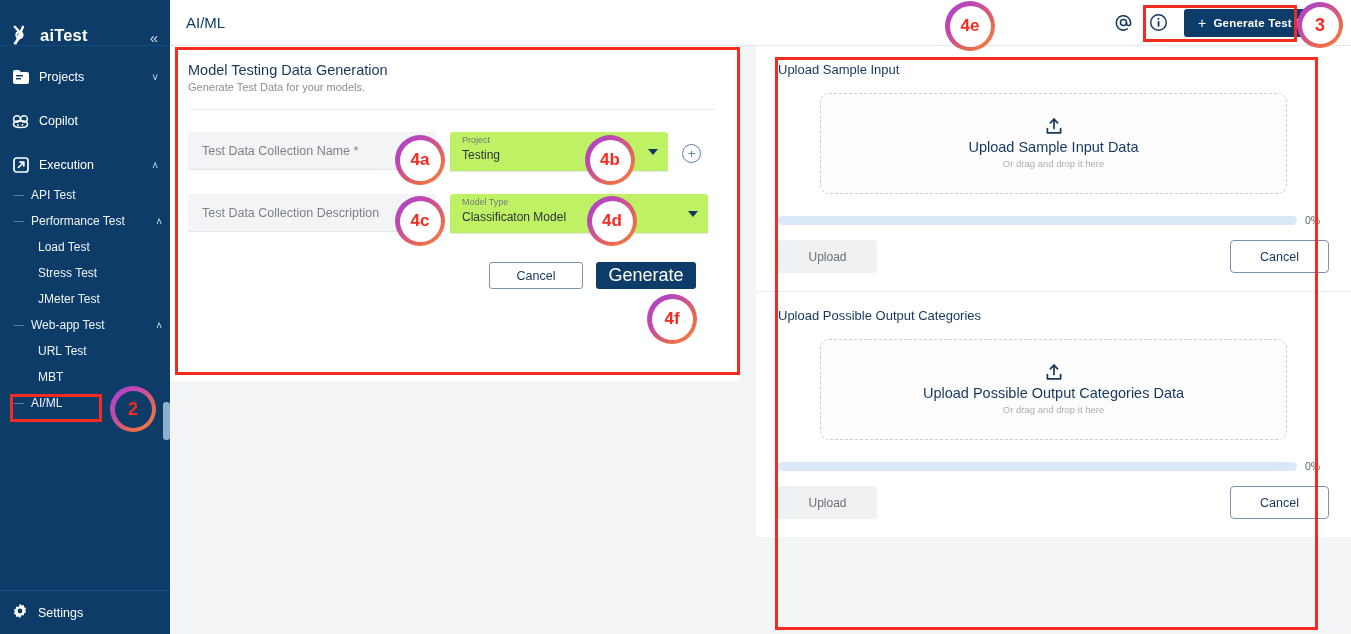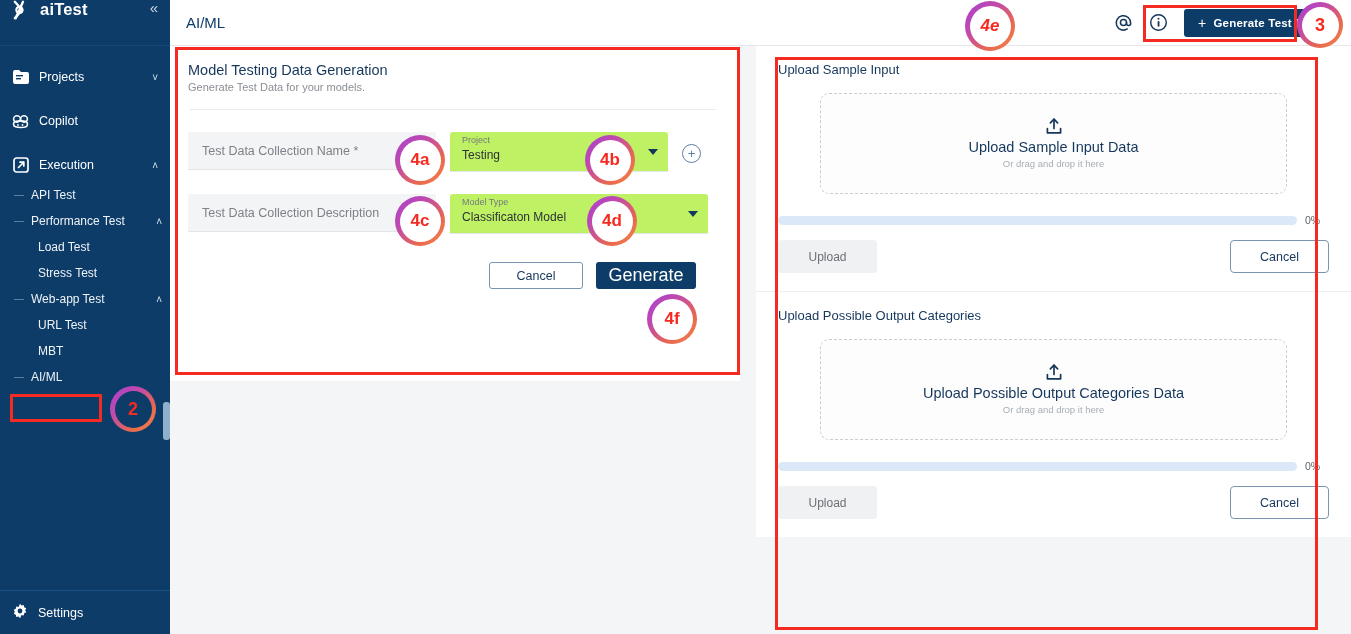--- a/index.html
+++ b/index.html
@@ -14,21 +14,21 @@
   
   .sidebar {
     width: 170px; height: 634px;
     background: #0d3c68;
     color: #ffffff;
     display: flex; flex-direction: column;
     position: relative;
     flex: 0 0 170px;
   }
   .sb-brand {
-    height: 46px; display: flex; align-items: flex-start;
+    height: 46px; display: flex; align-items: flex-end;
     padding: 0 12px; gap: 6px;
     border-bottom: 1px solid #14497a;
   }
   .brand-logo { width: 22px; height: 20px; display:block; }
   .brand-text { font-size: 16.5px; font-weight: bold; letter-spacing: .2px; color:#fff; }
   .collapse-btn {
     margin-left: auto; font-size: 15px; color: #cfd9e6; cursor: pointer;
     line-height: 1;
   }
   .sb-scroll { flex: 1; overflow: hidden; position: relative; padding-top: 14px; }
@@ -242,20 +242,23 @@
       <div class="nav-sub">
         <span class="dash"></span>
         <span>Performance Test</span>
         <span class="chev2">˄</span>
       </div>
       <div class="nav-sub indent">
         <span>Load Test</span>
       </div>
       <div class="nav-sub indent">
         <span>Stress Test</span>
+      </div>
+      <div class="nav-sub indent">
+        <span>JMeter Test</span>
       </div>
       <div class="nav-sub">
         <span class="dash"></span>
         <span>Web-app Test</span>
         <span class="chev2">˄</span>
       </div>
       <div class="nav-sub indent">
         <span>URL Test</span>
       </div>
       <div class="nav-sub indent">
@@ -413,20 +416,20 @@
   </div>
   <div class="ann-circle" style="left:585px; top:135px; width:50px; height:50px;">
     <div class="inner" style="font-size:17px;">4b</div>
   </div>
   <div class="ann-circle" style="left:395px; top:196px; width:50px; height:50px;">
     <div class="inner" style="font-size:17px;">4c</div>
   </div>
   <div class="ann-circle" style="left:587px; top:196px; width:50px; height:50px;">
     <div class="inner" style="font-size:17px;">4d</div>
   </div>
-  <div class="ann-circle" style="left:965px; top:1px;   width:50px; height:50px;font-style:italic;">
+  <div class="ann-circle" style="left:945px; top:1px;   width:50px; height:50px;">
     <div class="inner" style="font-size:17px;">4e</div>
   </div>
   <div class="ann-circle" style="left:647px; top:294px; width:50px; height:50px;">
     <div class="inner" style="font-size:17px;">4f</div>
   </div>
 
 </div>
 
 </body></html>

